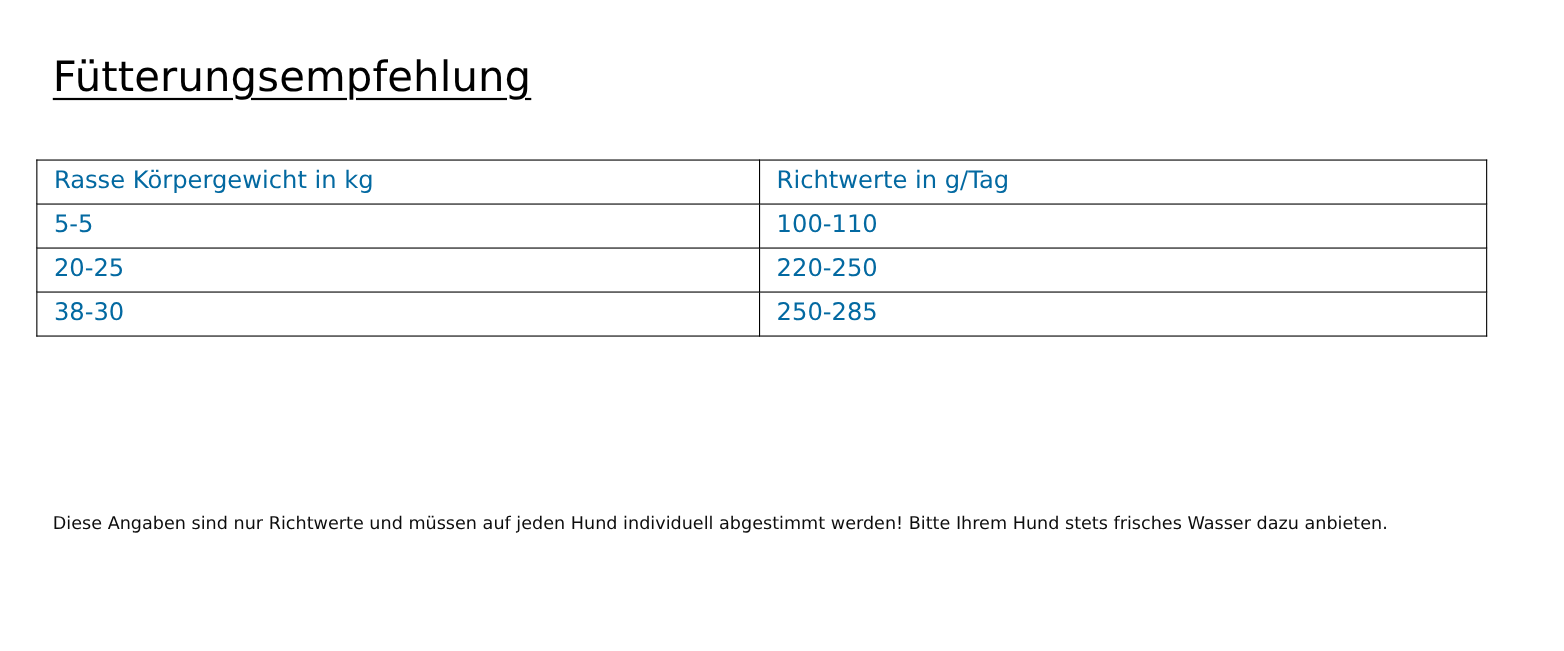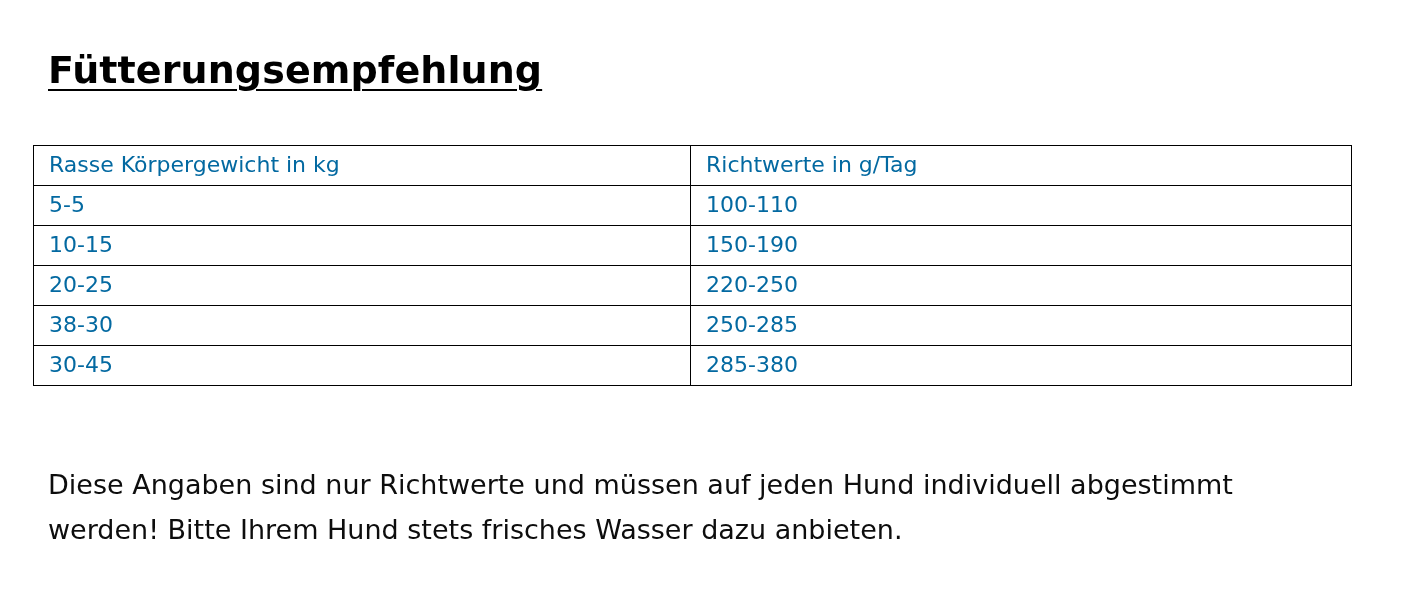--- a/index.html
+++ b/index.html
@@ -18,21 +18,21 @@
     position: relative;
     width: 1422px;
     height: 592px;
     background: #ffffff;
   }
   .title {
     position: absolute;
     left: 48px;
     top: 48px;
     font-size: 38px;
-    font-weight: 700;
+    font-weight: 400;
     line-height: 1.2;
     letter-spacing: 0.1px;
     color: #000000;
     text-decoration: underline;
     text-underline-offset: 6px;
     text-decoration-thickness: 2px;
     white-space: nowrap;
   }
   .feeding-table {
     position: absolute;
@@ -54,21 +54,21 @@
     line-height: 1.25;
     color: #0369a1;
     height: 28px;
     vertical-align: middle;
   }
   .note {
     position: absolute;
     left: 48px;
     top: 463px;
     width: 1275px;
-    font-size: 27px;
+    font-size: 16px;
     line-height: 1.65;
     color: #0d0d0d;
   }
 </style>
 </head>
 <body>
 
 <div class="page">
 
   <div class="title">Fütterungsempfehlung</div>
@@ -83,33 +83,25 @@
         <th>Rasse Körpergewicht in kg</th>
         <th>Richtwerte  in g/Tag</th>
       </tr>
     </thead>
     <tbody>
       <tr>
         <td>5-5</td>
         <td>100-110</td>
       </tr>
       <tr>
-        <td>10-15</td>
-        <td>150-190</td>
-      </tr>
-      <tr>
         <td>20-25</td>
         <td>220-250</td>
       </tr>
       <tr>
         <td>38-30</td>
         <td>250-285</td>
-      </tr>
-      <tr>
-        <td>30-45</td>
-        <td>285-380</td>
       </tr>
     </tbody>
   </table>
 
   <div class="note">Diese Angaben sind nur Richtwerte und müssen auf jeden Hund individuell abgestimmt werden! Bitte Ihrem Hund stets frisches Wasser dazu anbieten.</div>
 
 </div>
 
 </body></html>

